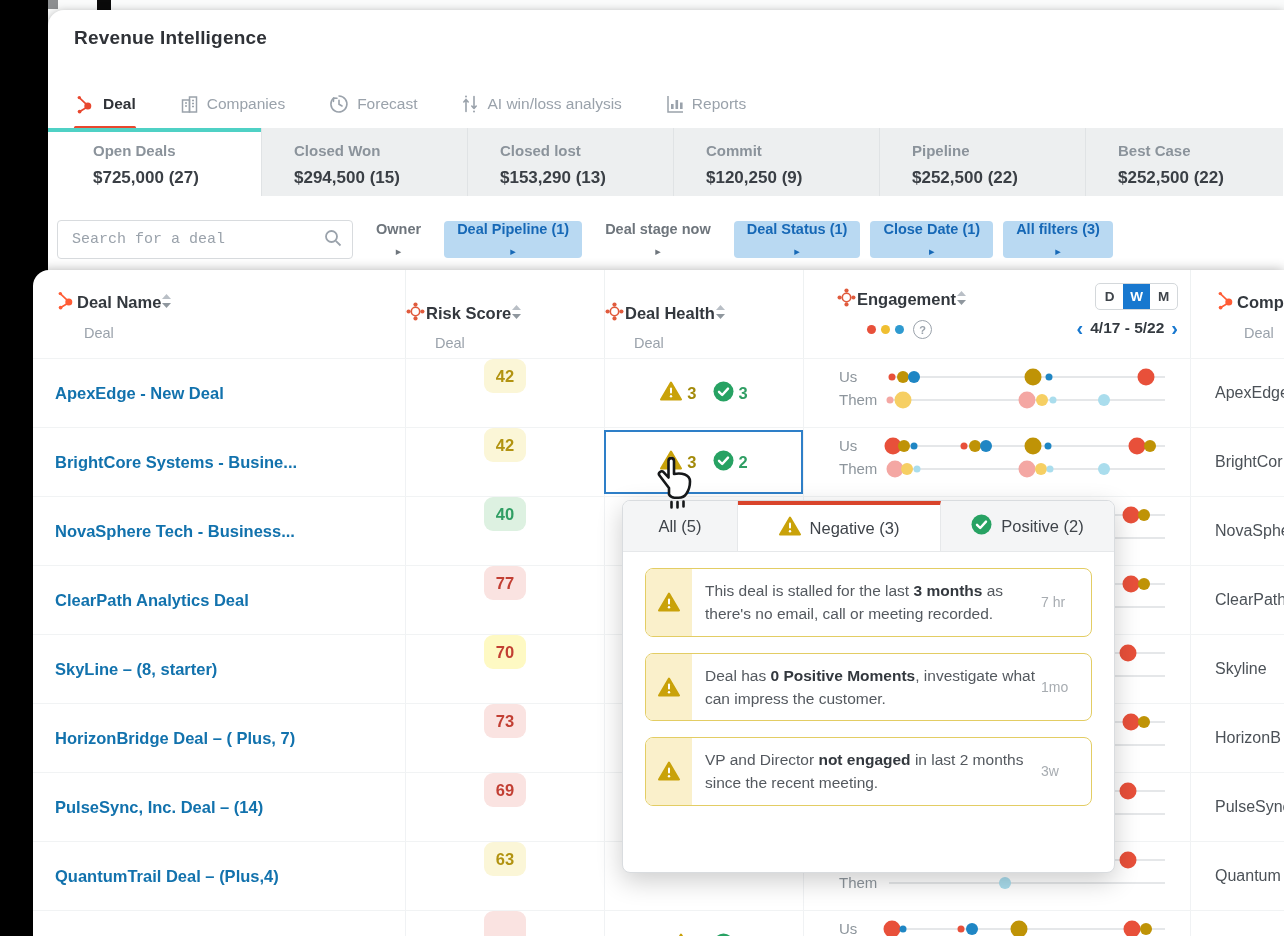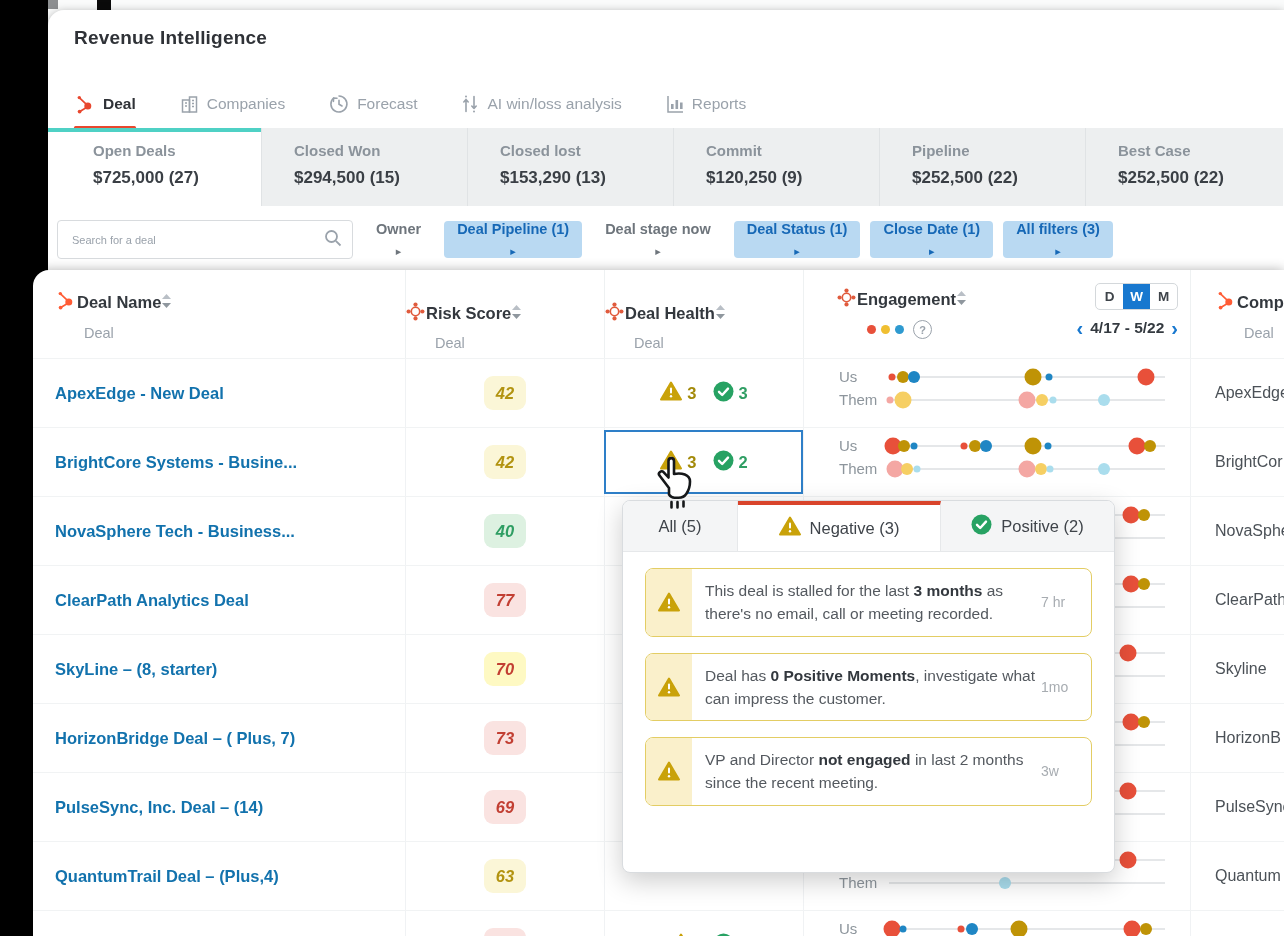--- a/index.html
+++ b/index.html
@@ -12,32 +12,32 @@
   
   .topcard{position:absolute;left:48px;top:10px;right:0;height:260px;background:#fff;
     border-radius:16px 0 0 0;box-shadow:0 2px 10px rgba(0,0,0,.35);z-index:3;}
   .apptitle{position:absolute;left:26px;top:17px;font-size:19px;font-weight:700;color:#2f3237;letter-spacing:.2px;}
   .tabs{position:absolute;left:26px;top:80px;display:flex;gap:44px;align-items:center;}
   .tab{display:flex;gap:8px;align-items:center;color:#9aa2ab;font-size:15.5px;position:relative;height:28px;cursor:pointer;}
   .tab .tabicon{display:flex;align-items:center;}
   .tab.active{color:#2f3237;font-weight:700;}
   .tab.active::after{content:"";position:absolute;left:0;bottom:-11px;width:62px;height:3.5px;background:#e8472e;border-radius:2px;}
 
-  .sumstrip{position:absolute;left:0;right:1px;top:118px;height:78px;background:#edeff0;display:flex;}
+  .sumstrip{position:absolute;left:0;right:1px;top:118px;height:68px;background:#edeff0;display:flex;}
   .sumcard{width:206px;box-sizing:border-box;padding:14px 0 0 32px;border-left:1px solid #e0e3e5;position:relative;cursor:pointer;}
   .sumcard.first{width:213px;padding-left:45px;border-left:none;}
   .sumcard:last-child{flex:1;}
   .sumcard.selected{background:#fff;}
   .sumcard.selected::before{content:"";position:absolute;left:0;top:0;right:0;height:4px;background:#4fd1c5;}
   .sumlabel{font-size:15px;color:#8b939b;font-weight:600;}
   .sumvalue{margin-top:9px;font-size:17px;font-weight:700;color:#3a3f45;}
 
   .filters{position:absolute;left:9px;top:210px;display:flex;gap:10px;align-items:center;}
   .search{width:272px;height:37px;border:1px solid #d8dbde;border-radius:4px;background:#fff;display:flex;align-items:center;padding:0 10px 0 12px;box-sizing:content-box;}
-  .search input{border:0;outline:0;flex:1;font-size:11px;color:#c2410c;background:transparent;font-family:Liberation Sans, sans-serif;}
+  .search input{border:0;outline:0;flex:1;font-size:15px;color:#c2410c;background:transparent;font-family:Liberation Mono, monospace;}
   .search input::placeholder{color:#9aa2ab;}
   .pill{height:37px;display:inline-flex;align-items:center;gap:8px;padding:0 13px;border-radius:4px;background:#fff;color:#6e757c;font-weight:700;font-size:14.5px;cursor:pointer;white-space:nowrap;flex-direction:column;}
   .pill .caret{font-size:11px;}
   .pill.active{background:#b9d9f2;color:#1668b6;}
 
   
   .tablecard{position:absolute;left:33px;top:270px;right:0;bottom:0;background:#fff;
     border-radius:16px 0 0 0;box-shadow:0 0 12px rgba(0,0,0,.3);z-index:4;overflow:hidden;}
   .thead{display:flex;height:88px;}
   .c-name{width:372px;}.c-risk{width:199px;}.c-health{width:199px;}.c-eng{width:387px;}.c-comp{flex:1;min-width:0;}
@@ -58,21 +58,21 @@
   .dwm-cell{width:27px;height:25px;display:flex;align-items:center;justify-content:center;font-size:13.5px;color:#3f444a;font-weight:600;cursor:pointer;}
   .dwm-cell.active{background:#1878cf;color:#fff;}
   .datenav{display:flex;align-items:center;gap:7px;}
   .chev{color:#1878cf;font-size:20px;font-weight:700;line-height:1;cursor:pointer;}
   .daterange{font-size:15.5px;font-weight:700;color:#343a40;}
 
   .row{display:flex;height:68px;border-top:1px solid #f1f3f4;}
   .row .cell{border-left:1px solid #f0f2f4;height:100%;position:relative;}
   .row .c-name{border-left:none;display:flex;align-items:center;padding-left:22px;}
   .deal-link{color:#1272ad;font-weight:700;font-size:16.5px;white-space:nowrap;overflow:hidden;cursor:pointer;}
-  .row .c-risk{display:flex;align-items:center;justify-content:center;font-style:italic;}
+  .row .c-risk{display:flex;justify-content:center;}
   .badge{min-width:42px;height:34px;border-radius:9px;display:flex;align-items:center;justify-content:center;font-size:16.5px;font-weight:700;}
   .row .c-health{display:flex;align-items:center;justify-content:center;gap:16px;cursor:pointer;}
   .hw{display:flex;align-items:center;gap:5px;}
   .hw .cnt{font-size:16.5px;font-weight:700;}
   .cnt-neg{color:#a38a0a;}
   .cnt-pos{color:#2f9e63;}
   .sel-ring{position:absolute;left:-1px;right:0;top:2px;bottom:2px;border:2px solid #2e7fc8;pointer-events:none;z-index:5;}
   .row .c-eng{padding-top:6px;}
   .eline{display:flex;align-items:center;height:23px;}
   .elabel{width:50px;margin-left:35px;font-size:15px;color:#8d959c;}

